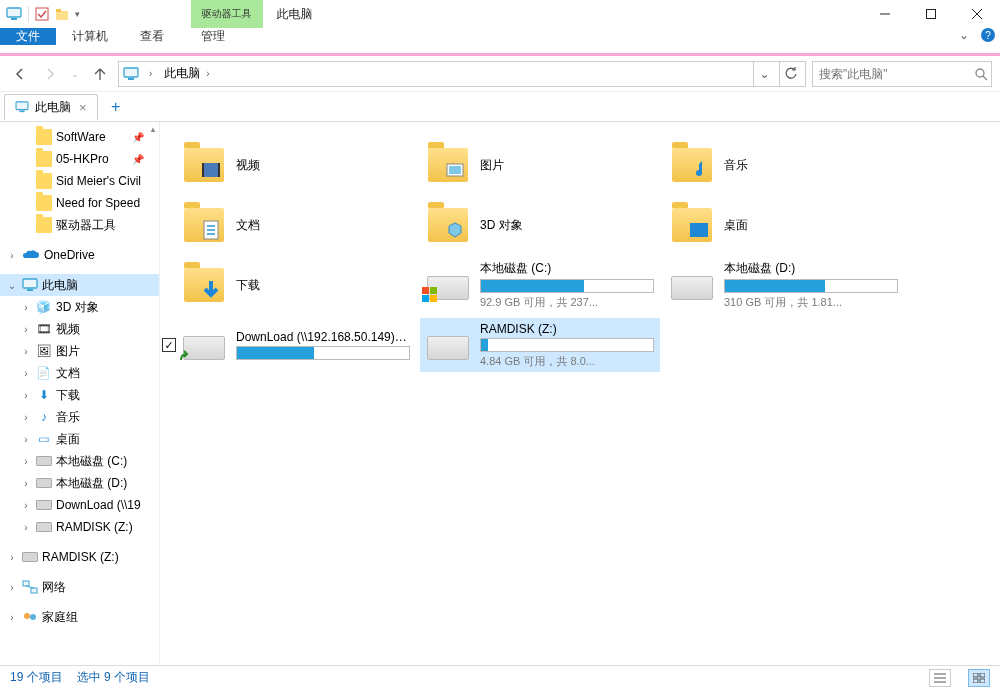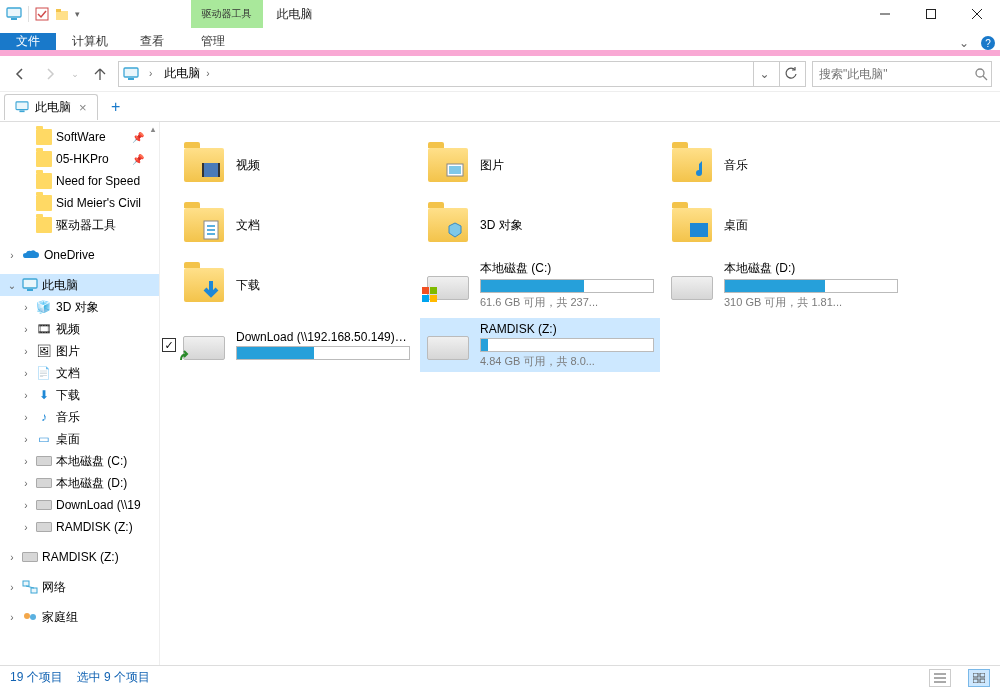--- a/index.html
+++ b/index.html
@@ -10,21 +10,21 @@
 .titlebar .qat { display: flex; align-items: center; gap: 6px; padding: 0 6px; }
 .titlebar .qat .monitor-icon svg { display:block; }
 .titlebar .qat-sep { width:1px; height:16px; background:#e0e0e0; }
 .titlebar .ctx-tab { background:#a9e89b; color:#333; font-size:10px; height:28px; display:flex; align-items:center; justify-content:center; width:72px; margin-left:105px;}
 .titlebar .wintitle { margin-left: 14px; font-size:12px; color:#222; }
 .titlebar .spacer { flex:1; }
 .winbtns { display:flex; }
 .winbtn { width:46px; height:28px; display:flex; align-items:center; justify-content:center; color:#222; }
 
 
-.ribbon { height:28px; display:flex; align-items:flex-end; border-bottom:6px solid #f9a8d4; }
+.ribbon { height:28px; display:flex; align-items:flex-start; border-bottom:3px solid #f9a8d4; }
 .ribbon .file { background:#1979ca; color:#fff; padding:0 16px; display:flex; align-items:center; font-size:12px; }
 .ribbon .tab { padding:0 16px; display:flex; align-items:center; font-size:12px; color:#333; }
 .ribbon .tab.ctx { border-top:0; }
 .ribbon .ribspacer { flex:1; }
 .ribbon .expand { width:24px; display:flex; align-items:center; justify-content:center; color:#666;}
 .ribbon .help { width:24px; display:flex; align-items:center; justify-content:center; }
 .ribbon .help .dot { width:14px; height:14px; border-radius:50%; background:#1979ca; color:#fff; font-size:10px; display:flex; align-items:center; justify-content:center;}
 
 
 .navbar { height:36px; display:flex; align-items:center; padding:4px 8px; gap:6px; border-bottom:1px solid #eee;}
@@ -233,26 +233,26 @@
         </div>
         <div class="srow indent1">
           <span class="noexp"></span>
           <span class="sicon-folder"></span>
           <span class="label">05-HKPro</span>
           <span class="pin">📌</span>
         </div>
         <div class="srow indent1">
           <span class="noexp"></span>
           <span class="sicon-folder"></span>
-          <span class="label">Need for Speed</span>
+          <span class="label">Sid Meier's Civil</span>
         </div>
         <div class="srow indent1">
           <span class="noexp"></span>
           <span class="sicon-folder"></span>
-          <span class="label">Sid Meier's Civil</span>
+          <span class="label">Need for Speed</span>
         </div>
         <div class="srow indent1">
           <span class="noexp"></span>
           <span class="sicon-folder"></span>
           <span class="label">驱动器工具</span>
         </div>
         <div style="height: 8px;"></div>
         <div class="srow ">
           <span class="expander">›</span>
           <span>
@@ -477,21 +477,21 @@
                   <rect x="8" y="8" width="7" height="7" fill="#ffb900"></rect>
                 </svg>
               </div>
             </div>
           </div>
           <div class="info">
             <div class="name">本地磁盘 (C:)</div>
             <div class="bar">
               <div class="fill" style="width:60%"></div>
             </div>
-            <div class="sub">61.6 GB 可用，共 237...</div>
+            <div class="sub">92.9 GB 可用，共 237...</div>
           </div>
         </div>
         <div class="item">
           <div class="bigicon">
             <div class="drive-big"></div>
           </div>
           <div class="info">
             <div class="name">本地磁盘 (D:)</div>
             <div class="bar">
               <div class="fill" style="width:58%"></div>

